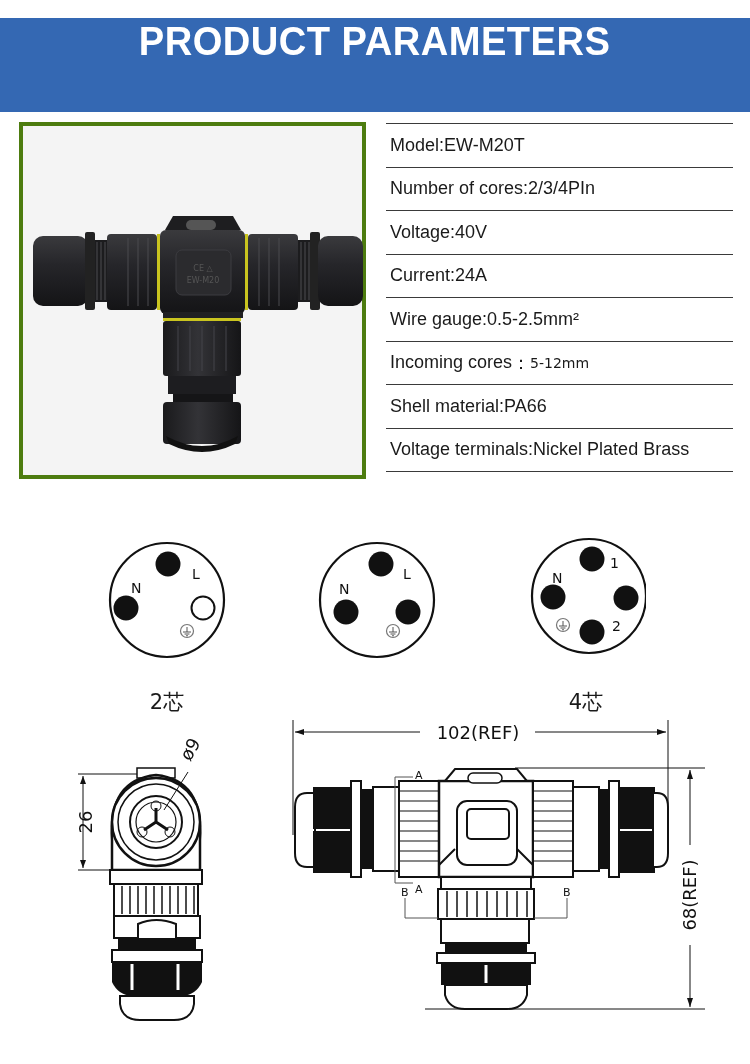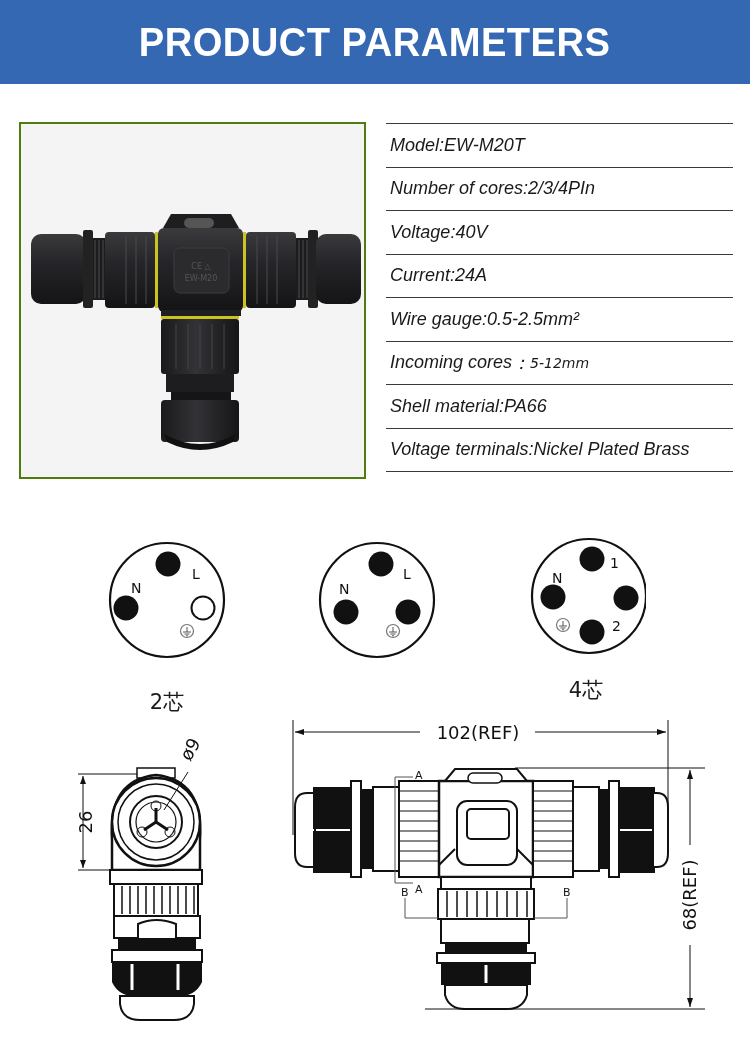--- a/index.html
+++ b/index.html
@@ -1,43 +1,43 @@
 <!DOCTYPE html>
 <html><head>
 <meta charset="utf-8">
 <style>
   * { box-sizing: border-box; margin: 0; padding: 0; }
   html, body { width: 750px; height: 1064px; background: #ffffff; overflow: hidden; }
   body { position: relative; font-family: "Liberation Sans", sans-serif; color: #111; }
 
   .header {
-    position: absolute; left: 0; top: 0; width: 750px; height: 84px;
+    position: absolute; left: 0; top: 18px; width: 750px; height: 94px;
     background: #3468b3;
-    display: flex; align-items: center; justify-content: center;
+    display: flex; justify-content: center;
   }
   .header h1 {
     color: #ffffff; font-family: "Liberation Sans", sans-serif;
     font-weight: bold; font-size: 41px; letter-spacing: 0.5px;
     transform: scaleX(0.93);
   }
 
   .photo-box {
     position: absolute; left: 19px; top: 122px; width: 347px; height: 357px;
-    background: #f4f4f4; border: 2px solid #4d7c0f;
+    background: #f4f4f4; border: 4px solid #4d7c0f;
   }
   .photo-box svg { position: absolute; left: 0; top: 0; }
 
   .params {
     position: absolute; left: 386px; top: 123px; width: 347px;
     border-top: 1px solid #3a3a3a;
   }
   .param-row {
     height: 43.5px; border-bottom: 1px solid #3a3a3a;
     display: flex; align-items: center; padding-left: 4px;
-    font-size: 18px; color: #1a1a1a; white-space: nowrap; font-style: italic;
+    font-size: 18px; color: #1a1a1a; white-space: nowrap;
   }
 
   .pinouts { position: absolute; left: 0; top: 530px; width: 750px; height: 170px; }
   .pinout { position: absolute; width: 130px; text-align: center; }
   .pinout svg { display: block; margin: 0 auto; }
   .pinout-label {
     font-size: 21px; color: #1a1a1a; margin-top: 28px;
     font-family: "DejaVu Sans", sans-serif;
   }
 
@@ -216,21 +216,21 @@
         <circle r="6.5" fill="#fff" stroke="#777" stroke-width="1.2"></circle>
         <line x1="0" y1="-4" x2="0" y2="1" stroke="#555" stroke-width="1"></line>
         <line x1="-4" y1="1" x2="4" y2="1" stroke="#555" stroke-width="1"></line>
         <line x1="-2.5" y1="3" x2="2.5" y2="3" stroke="#555" stroke-width="1"></line>
         <line x1="-1" y1="4.8" x2="1" y2="4.8" stroke="#555" stroke-width="1"></line>
       </g>
       <text x="84" y="32" font-size="14" class="dim-text">1</text>
       <text x="26" y="47" font-size="14" class="dim-text">N</text>
       <text x="86" y="95" font-size="14" class="dim-text">2</text>
     </svg>
-    <div class="pinout-label" style="margin-top:16px;">4芯</div>
+    <div class="pinout-label" style="margin-top:28px;">4芯</div>
   </div>
 </div>
 
 <svg class="drawing" style="left:60px; top:720px;" width="200" height="320" viewBox="0 0 200 320">
 
   <line x1="18" y1="54" x2="90" y2="54" stroke="#111" stroke-width="1"></line>
   <line x1="18" y1="150" x2="60" y2="150" stroke="#111" stroke-width="1"></line>
   <line x1="23" y1="56" x2="23" y2="148" stroke="#111" stroke-width="1"></line>
   <path d="M23 56 l-3 8 h6 z" fill="#111"></path>
   <path d="M23 148 l-3 -8 h6 z" fill="#111"></path>

